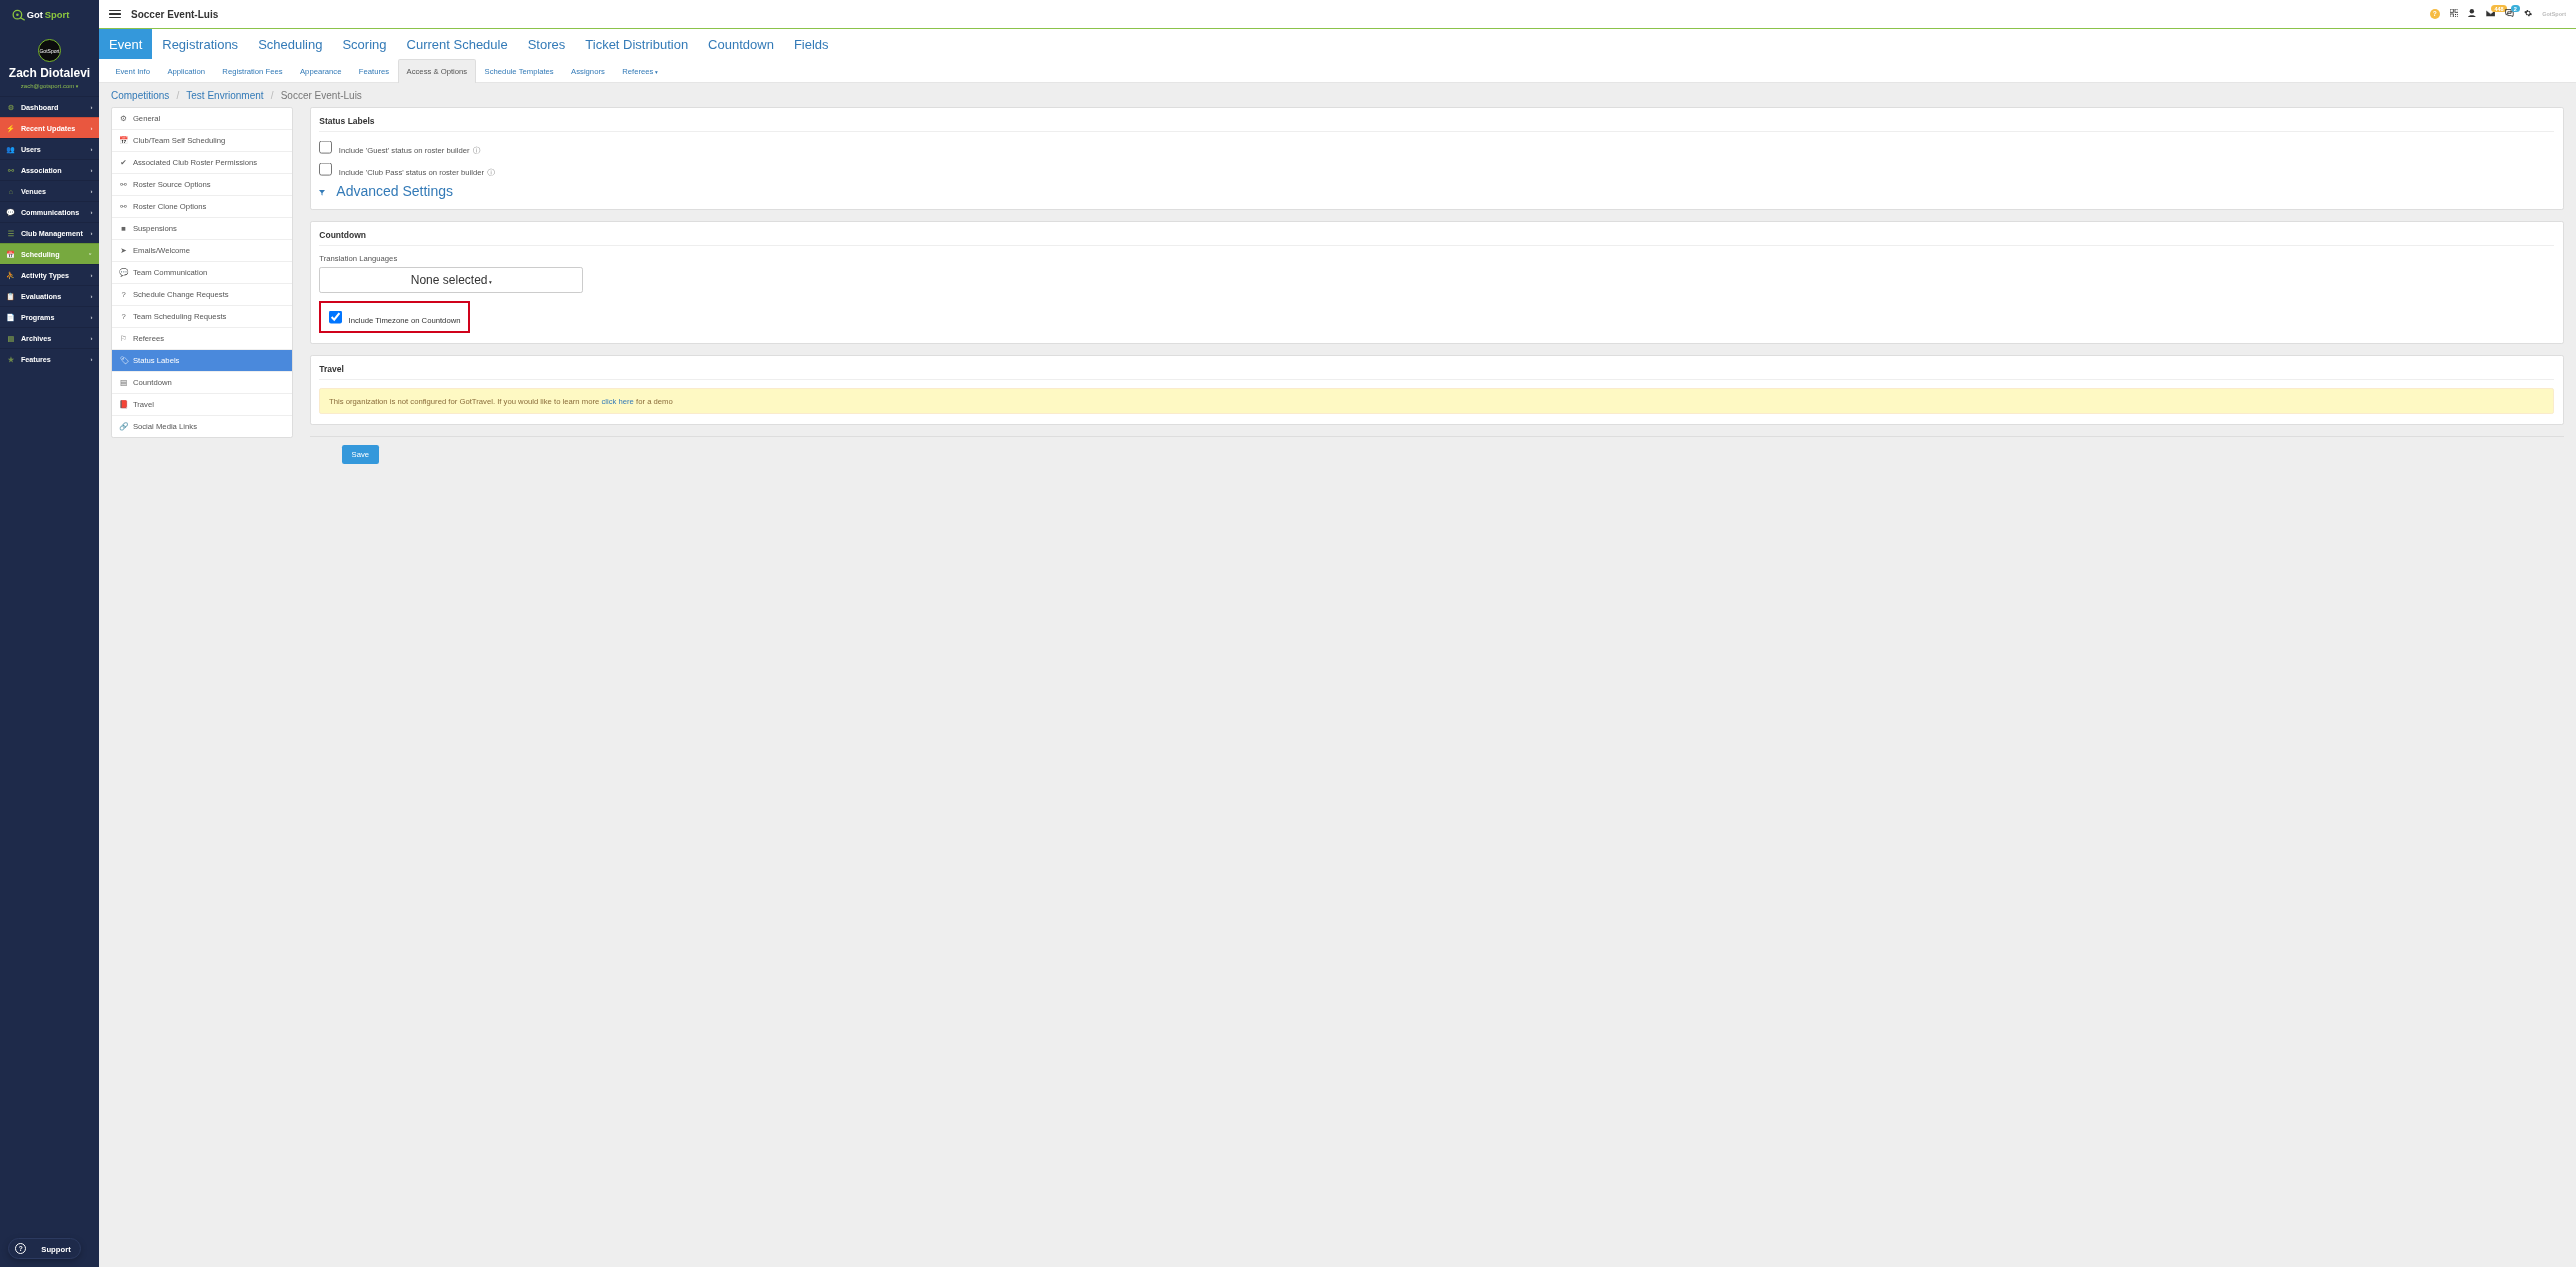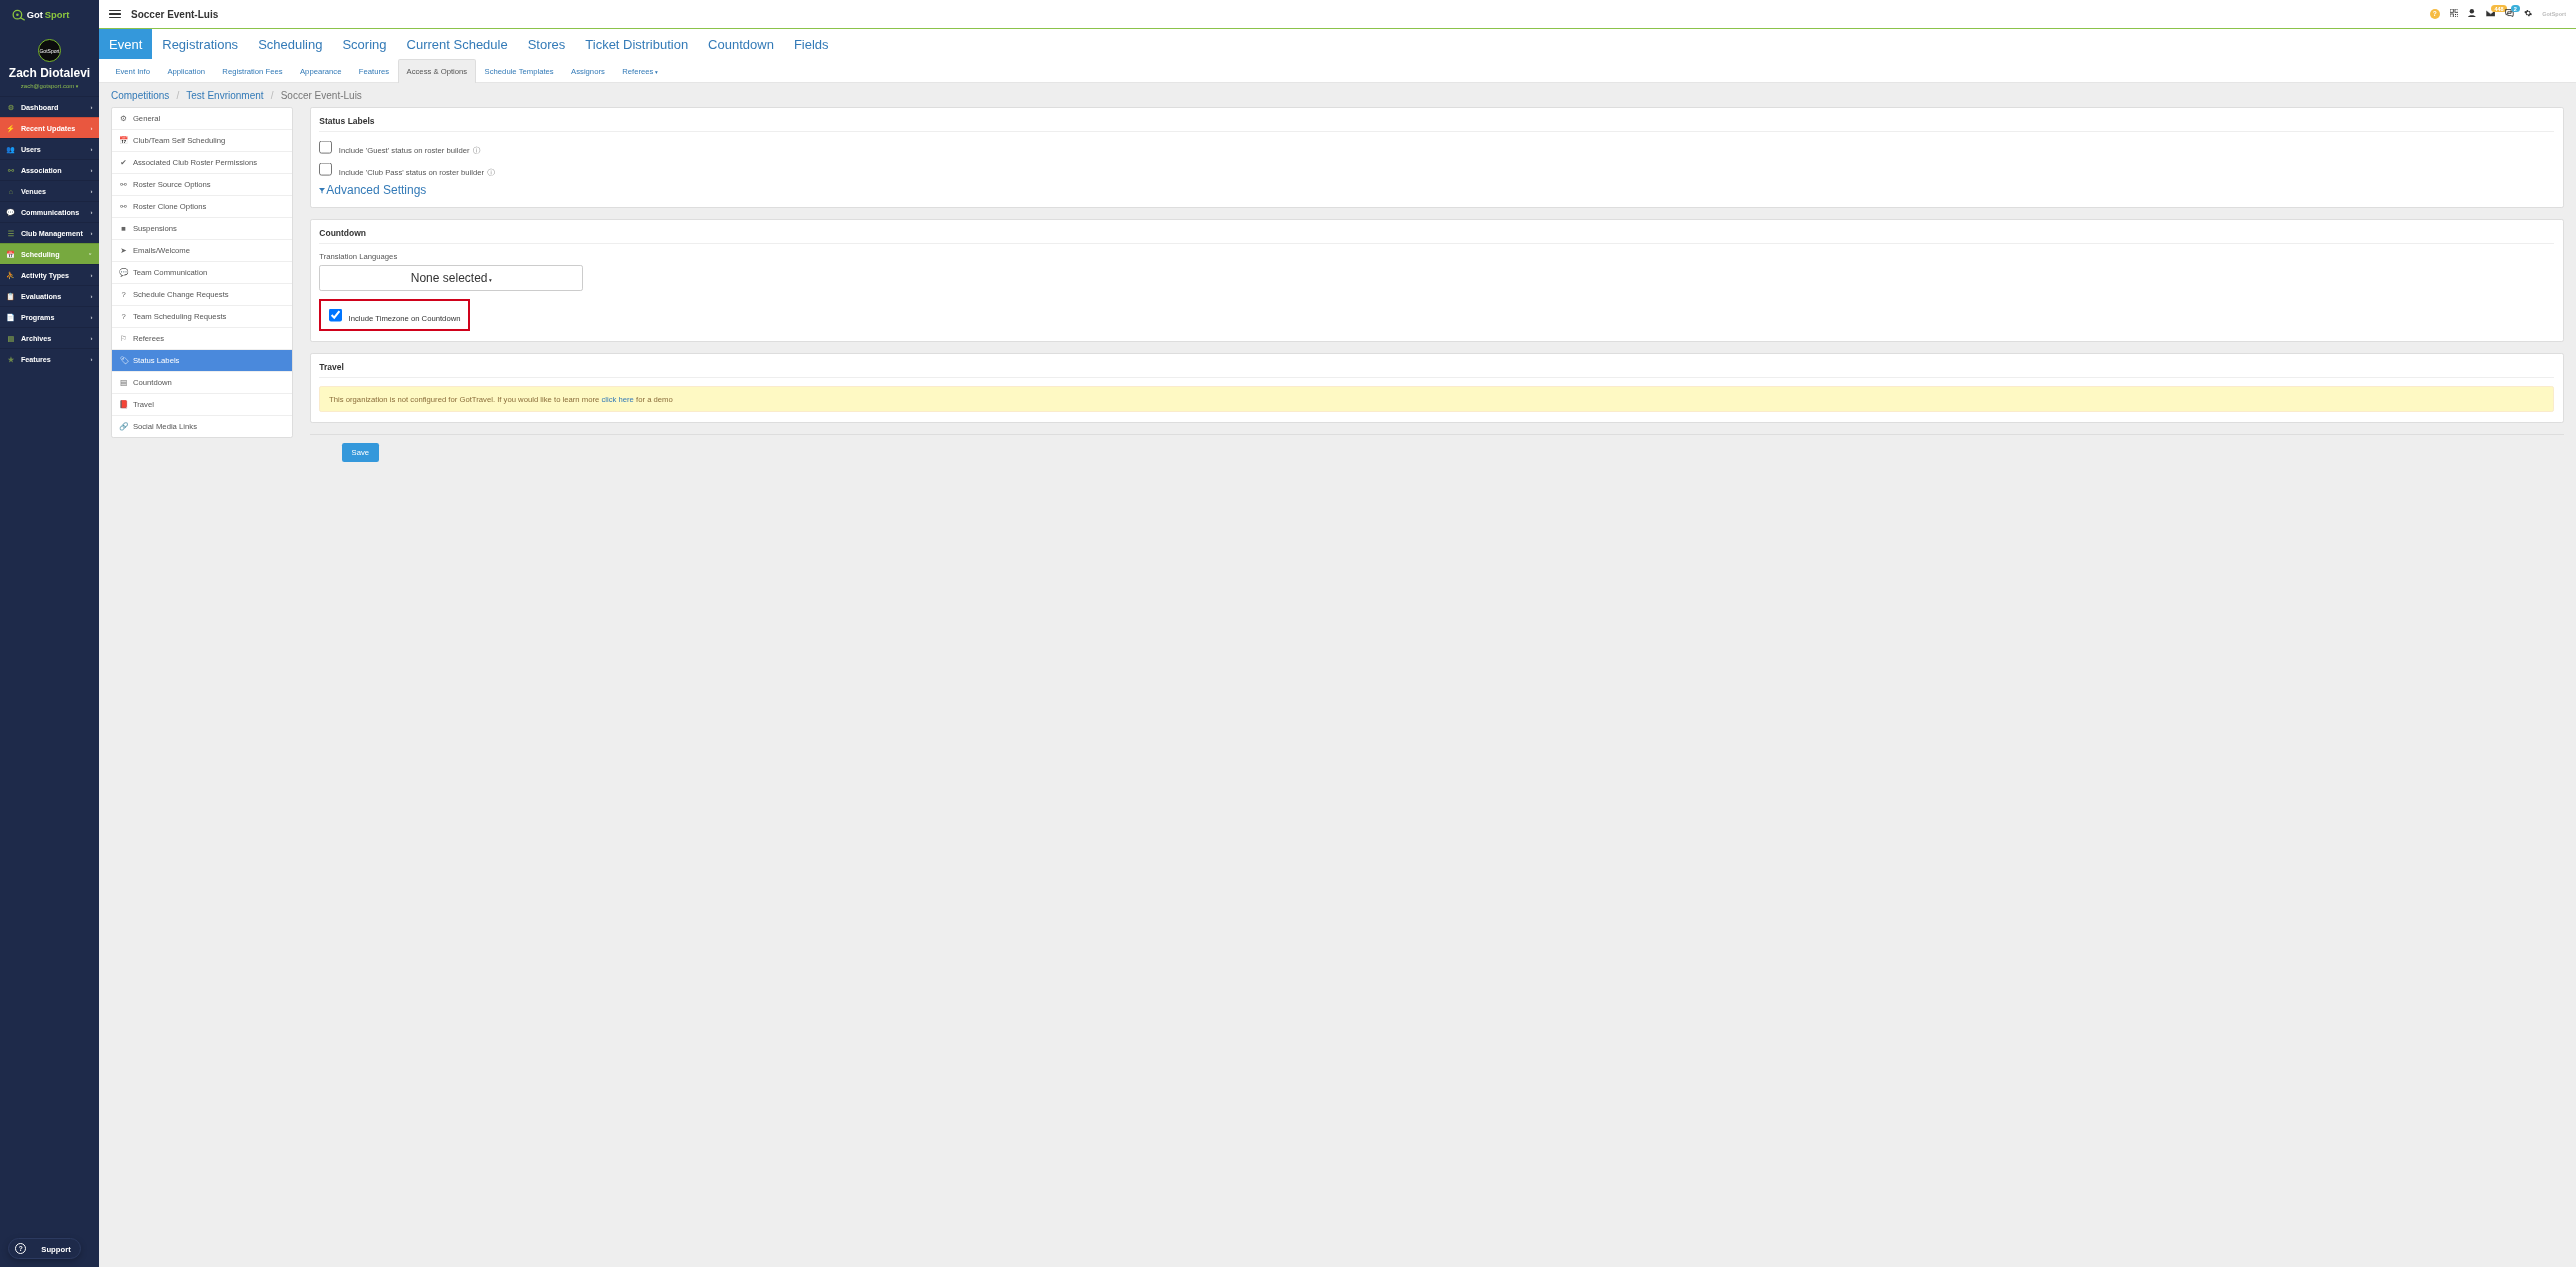--- a/index.html
+++ b/index.html
@@ -209,21 +209,21 @@
     border-radius: 2.2px;
     padding: 7.7px 8.8px 10px;
   }
   .panel h4 {
     font-size: 8.5px; font-weight: 700; margin-bottom: 3.3px;
   }
   .panel hr { border: none; border-top: 0.6px solid #eee; margin: 5.5px 0 7.7px; }
   .panel .row { margin-bottom: 5.5px; color:#555; }
   .panel .row label { display:inline; }
   .panel .row .info{ color:#888; margin-left:1.1px;}
-  .adv-link { color:#337ab7; font-size:12px; display:inline-flex; align-items:center; gap:1px;}
+  .adv-link { color:#337ab7; font-size:14px; display:inline-flex; align-items:center; gap:11px;}
   .form-label { color:#555; display:block; margin-bottom:4.4px; }
   .select-box {
     width: 264px; max-width:100%;
     border:0.6px solid #ccc; border-radius:2.2px;
     padding:5px 6.6px; text-align:center; background:#fff;
     font-size:12px; cursor:pointer;
   }
   .select-box::after{content:" \25BE"; font-size:5.5px;}
   .highlight-box {
     border: 2.2px solid #d0021b;

